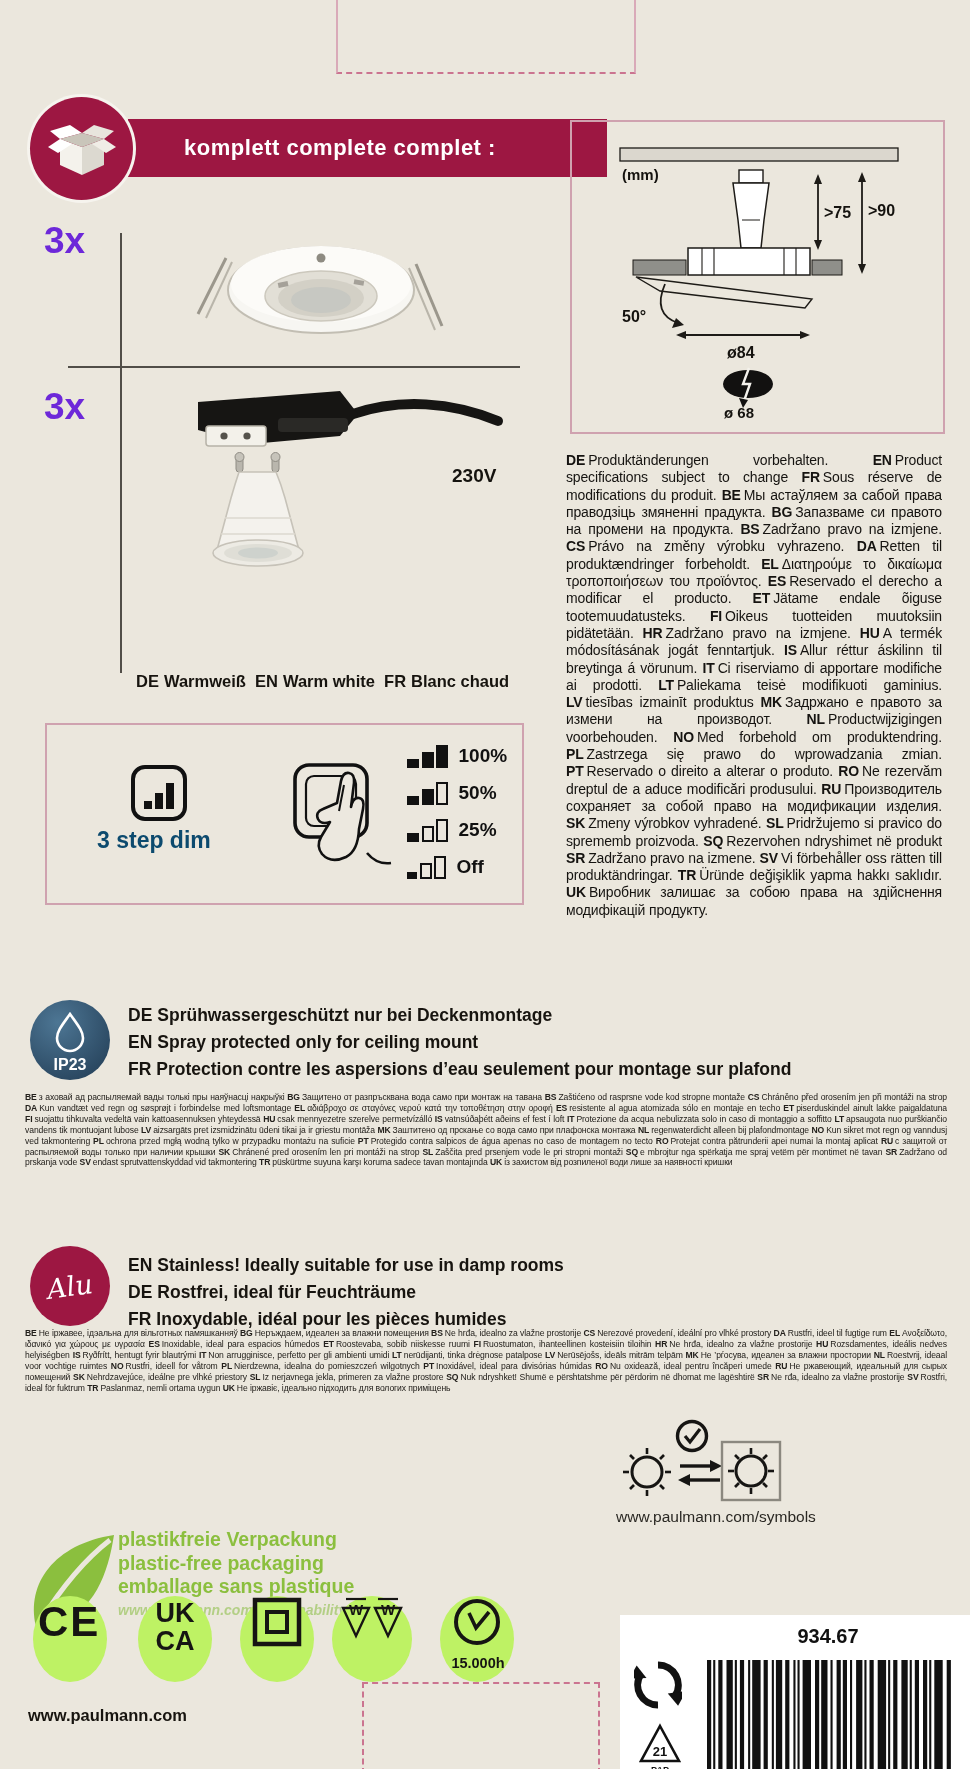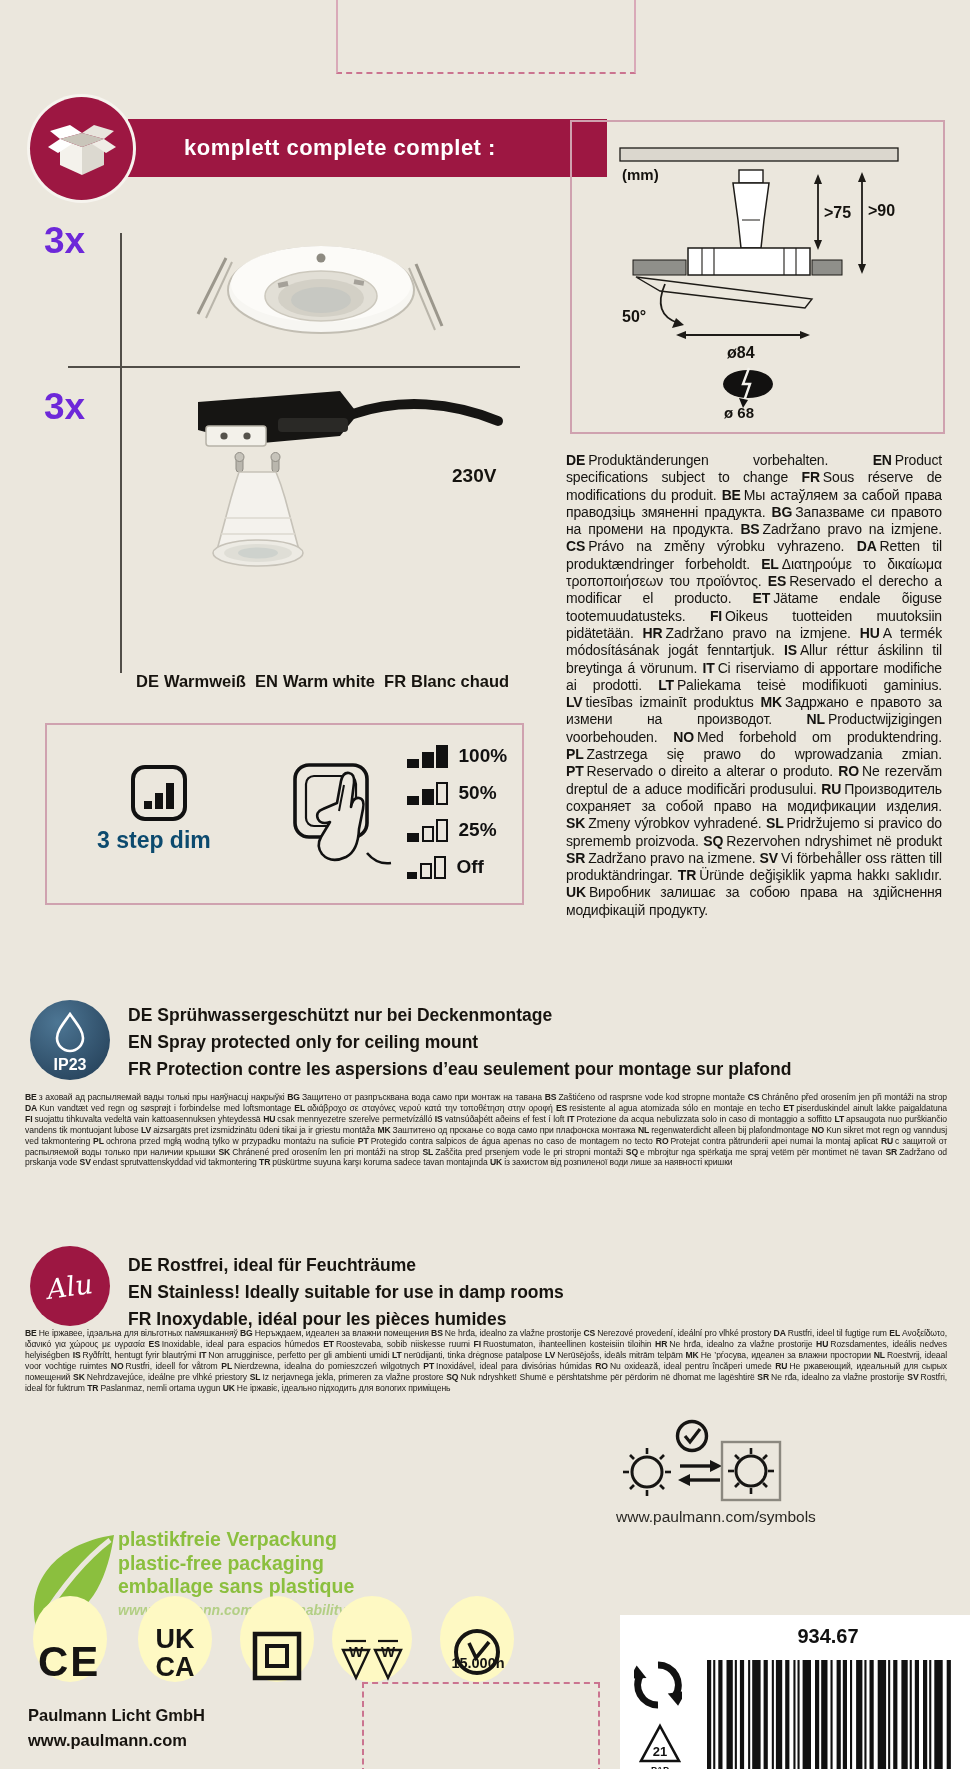--- a/index.html
+++ b/index.html
@@ -17,21 +17,21 @@
   .banner{background:#9d1742;color:#fff;display:flex;align-items:center;justify-content:center;font-weight:700;font-size:22px;letter-spacing:0.5px}
   .pinkbox{border:2px solid #cfa2af}
   .circle-red{background:#9d1742;border-radius:50%;box-shadow:0 0 0 3px #f6f4ee}
   .lvl-row{display:flex;align-items:flex-start;height:26px;margin-bottom:11px}
   .lvlbars{display:inline-flex;align-items:flex-end;margin-right:8px}
   .lvlbars i{display:inline-block;width:8px;border:2.2px solid #111;background:transparent;margin-right:2.5px}
   .lvlbars i.f{background:#111}
   .lvlbars .b1{height:5px}.lvlbars .b2{height:12px}.lvlbars .b3{height:19px}
   .lvlbars.off .b1{height:3px;width:6px}
   .lvl-label{font-size:19px;font-weight:700;color:#111}
-  .oval{background:#fef9c3;border-radius:50%;display:flex;align-items:flex-end;justify-content:center}
+  .oval{background:#bef264;border-radius:50%;display:flex;align-items:flex-start;justify-content:center}
   .greenline{font-size:19.5px;line-height:23.5px;font-weight:700;color:#8bbf3e}
   .greenurl{font-size:14px;font-style:italic;font-weight:700;color:#b3cf85}
   .footerline{font-size:16.5px;line-height:24.5px;font-weight:700;color:#17140f}
   .fp2-spacer{float:right;width:315px;height:122px;shape-outside:inset(80px 0 0 0)}
   .dashcut{border:2.5px dashed #cb7490}
   svg text{font-family:"Liberation Sans","DejaVu Sans",sans-serif}
 </style>
 </head>
 <body>
 
@@ -226,22 +226,22 @@
     <div class="h-line" style="line-height:27px"><b>DE</b><span>Sprühwassergeschützt nur bei Deckenmontage</span></div>
     <div class="h-line" style="line-height:27px"><b>EN</b><span>Spray protected only for ceiling mount</span></div>
     <div class="h-line" style="line-height:27px"><b>FR</b><span>Protection contre les aspersions d’eau seulement pour montage sur plafond</span></div>
   </div>
   <div class="abs seg fineprint" style="left:25px;top:1092px;width:922px;height:122px;overflow:hidden"><b>BE</b>з аховай ад распыляемай вады толькі пры наяўнасці накрыўкі <b>BG</b>Защитено от разпръсквана вода само при монтаж на тавана <b>BS</b>Zaštićeno od rasprsne vode kod stropne montaže <b>CS</b>Chráněno před orosením jen při montáži na strop <b>DA</b>Kun vandtæt ved regn og søsprøjt i forbindelse med loftsmontage <b>EL</b>αδιάβροχο σε σταγόνες νερού κατά την τοποθέτηση στην οροφή <b>ES</b>resistente al agua atomizada sólo en montaje en techo <b>ET</b>piserduskindel ainult lakke paigaldatuna <b>FI</b>suojattu tihkuvalta vedeltä vain kattoasennuksen yhteydessä <b>HU</b>csak mennyezetre szerelve permetvízálló <b>IS</b>vatnsúðaþétt aðeins ef fest í loft <b>IT</b>Protezione da acqua nebulizzata solo in caso di montaggio a soffitto <b>LT</b>apsaugota nuo purškiančio vandens tik montuojant lubose <b>LV</b>aizsargāts pret izsmidzinātu ūdeni tikai ja ir griestu montāža <b>MK</b>Заштитено од прскање со вода само при плафонска монтажа <b>NL</b>regenwaterdicht alleen bij plafondmontage <b>NO</b>Kun sikret mot regn og vanndusj ved takmontering <b>PL</b>ochrona przed mgłą wodną tylko w przypadku montażu na suficie <b>PT</b>Protegido contra salpicos de água apenas no caso de montagem no tecto <b>RO</b>Protejat contra pătrunderii apei numai la montaj aplicat <b>RU</b>с защитой от распыляемой воды только при наличии крышки <b>SK</b>Chránené pred orosením len pri montáži na strop <b>SL</b>Zaščita pred prsenjem vode le pri stropni montaži <b>SQ</b>e mbrojtur nga spërkatja me spraj vetëm për montimet në tavan <b>SR</b>Zadržano od prskanja vode <b>SV</b>endast sprutvattenskyddad vid takmontering <b>TR</b>püskürtme suyuna karşı koruma sadece tavan montajında <b>UK</b>із захистом від розпиленої води лише за наявності кришки </div>
 
   <div class="abs circle-red" style="left:30px;top:1246px;width:80px;height:80px;box-shadow:none;display:flex;align-items:center;justify-content:center">
     <span style="color:#fff;font-family:'DejaVu Serif','Liberation Serif',serif;font-style:italic;font-size:27px;transform:rotate(-8deg)">Alu</span>
   </div>
   <div class="abs" style="left:128px;top:1252px">
+    <div class="h-line" style="line-height:27px"><b>EN</b><span>Stainless! Ideally suitable for use in damp rooms</span></div>
     <div class="h-line" style="line-height:27px"><b>DE</b><span>Rostfrei, ideal für Feuchträume</span></div>
-    <div class="h-line" style="line-height:27px"><b>EN</b><span>Stainless! Ideally suitable for use in damp rooms</span></div>
     <div class="h-line" style="line-height:27px"><b>FR</b><span>Inoxydable, idéal pour les pièces humides</span></div>
   </div>
   <div class="abs seg fineprint" style="left:25px;top:1328px;width:922px;height:124px;overflow:hidden"><span class="fp2-spacer"></span><span><b>BE</b>Не іржавее, ідэальна для вільготных памяшканняў <b>BG</b>Неръждаем, идеален за влажни помещения <b>BS</b>Ne hrđa, idealno za vlažne prostorije <b>CS</b>Nerezové provedení, ideální pro vlhké prostory <b>DA</b>Rustfri, ideel til fugtige rum <b>EL</b>Ανοξείδωτο, ιδανικό για χώρους με υγρασία <b>ES</b>Inoxidable, ideal para espacios húmedos <b>ET</b>Roostevaba, sobib niiskesse ruumi <b>FI</b>Ruostumaton, ihanteellinen kosteisiin tiloihin <b>HR</b>Ne hrđa, idealno za vlažne prostorije <b>HU</b>Rozsdamentes, ideális nedves helyiségben <b>IS</b>Ryðfrítt, hentugt fyrir blautrými <b>IT</b>Non arrugginisce, perfetto per gli ambienti umidi <b>LT</b>nerūdijanti, tinka drėgnose patalpose <b>LV</b>Nerūsējošs, ideāls mitrām telpām <b>MK</b>Не ’рѓосува, идеален за влажни простории <b>NL</b>Roestvrij, ideaal voor vochtige ruimtes <b>NO</b>Rustfri, ideell for våtrom <b>PL</b>Nierdzewna, idealna do pomieszczeń wilgotnych <b>PT</b>Inoxidável, ideal para divisórias húmidas <b>RO</b>Nu oxidează, ideal pentru încăperi umede <b>RU</b>Не ржавеющий, идеальный для сырых помещений <b>SK</b>Nehrdzavejúce, ideálne pre vlhké priestory <b>SL</b>Iz nerjavnega jekla, primeren za vlažne prostore <b>SQ</b>Nuk ndryshket! Shumë e përshtatshme për përdorim në dhomat me lagështirë <b>SR</b>Ne rđa, idealno za vlažne prostorije <b>SV</b>Rostfri, ideal för fuktrum <b>TR</b>Paslanmaz, nemli ortama uygun <b>UK</b>Не іржавіє, ідеально підходить для вологих приміщень </span></div>
 
   <div class="abs" style="left:608px;top:1418px;width:260px;height:110px">
     <span class="abs" style="left:66px;top:0px">
       <svg width="36" height="36" viewBox="0 0 36 36">
         <circle cx="18" cy="18" r="14.5" fill="none" stroke="#161513" stroke-width="3.4"></circle>
         <polyline points="11,18 16,24 26,11" fill="none" stroke="#161513" stroke-width="3.2"></polyline>
       </svg>
@@ -330,21 +330,20 @@
   </div>
   <div class="abs oval" style="left:440px;top:1596px;width:74px;height:86px">
     <svg width="56" height="56" viewBox="0 0 56 56">
       <circle cx="28" cy="26" r="21" fill="none" stroke="#161513" stroke-width="4"></circle>
       <polyline points="20,17 27,32 40,16" fill="none" stroke="#161513" stroke-width="3.6"></polyline>
     </svg>
   </div>
   <div class="abs" style="left:438px;top:1655px;width:80px;text-align:center;font-size:14.5px;font-weight:700;color:#161513">15.000h</div>
 
   <div class="abs" style="left:28px;top:1703px">
-    <div class="footerline">Paulmann Licht GmbH</div>
     <div class="footerline">www.paulmann.com</div>
   </div>
 
   <div class="abs dashcut" style="left:362px;top:1682px;width:234px;height:90px;border-bottom:none"></div>
 
   <div class="abs" style="left:620px;top:1615px;width:382px;height:214px;background:#fff">
     <div class="abs" style="left:148px;top:10px;width:120px;text-align:center;font-size:20px;font-weight:700;color:#111">934.67</div>
     <svg class="abs" style="left:85px;top:45px" width="250" height="190" viewBox="0 0 250 190">
         <rect x="2" y="0" width="4.2" height="186" fill="#111"></rect>
         <rect x="8.2" y="0" width="2.1" height="186" fill="#111"></rect>

